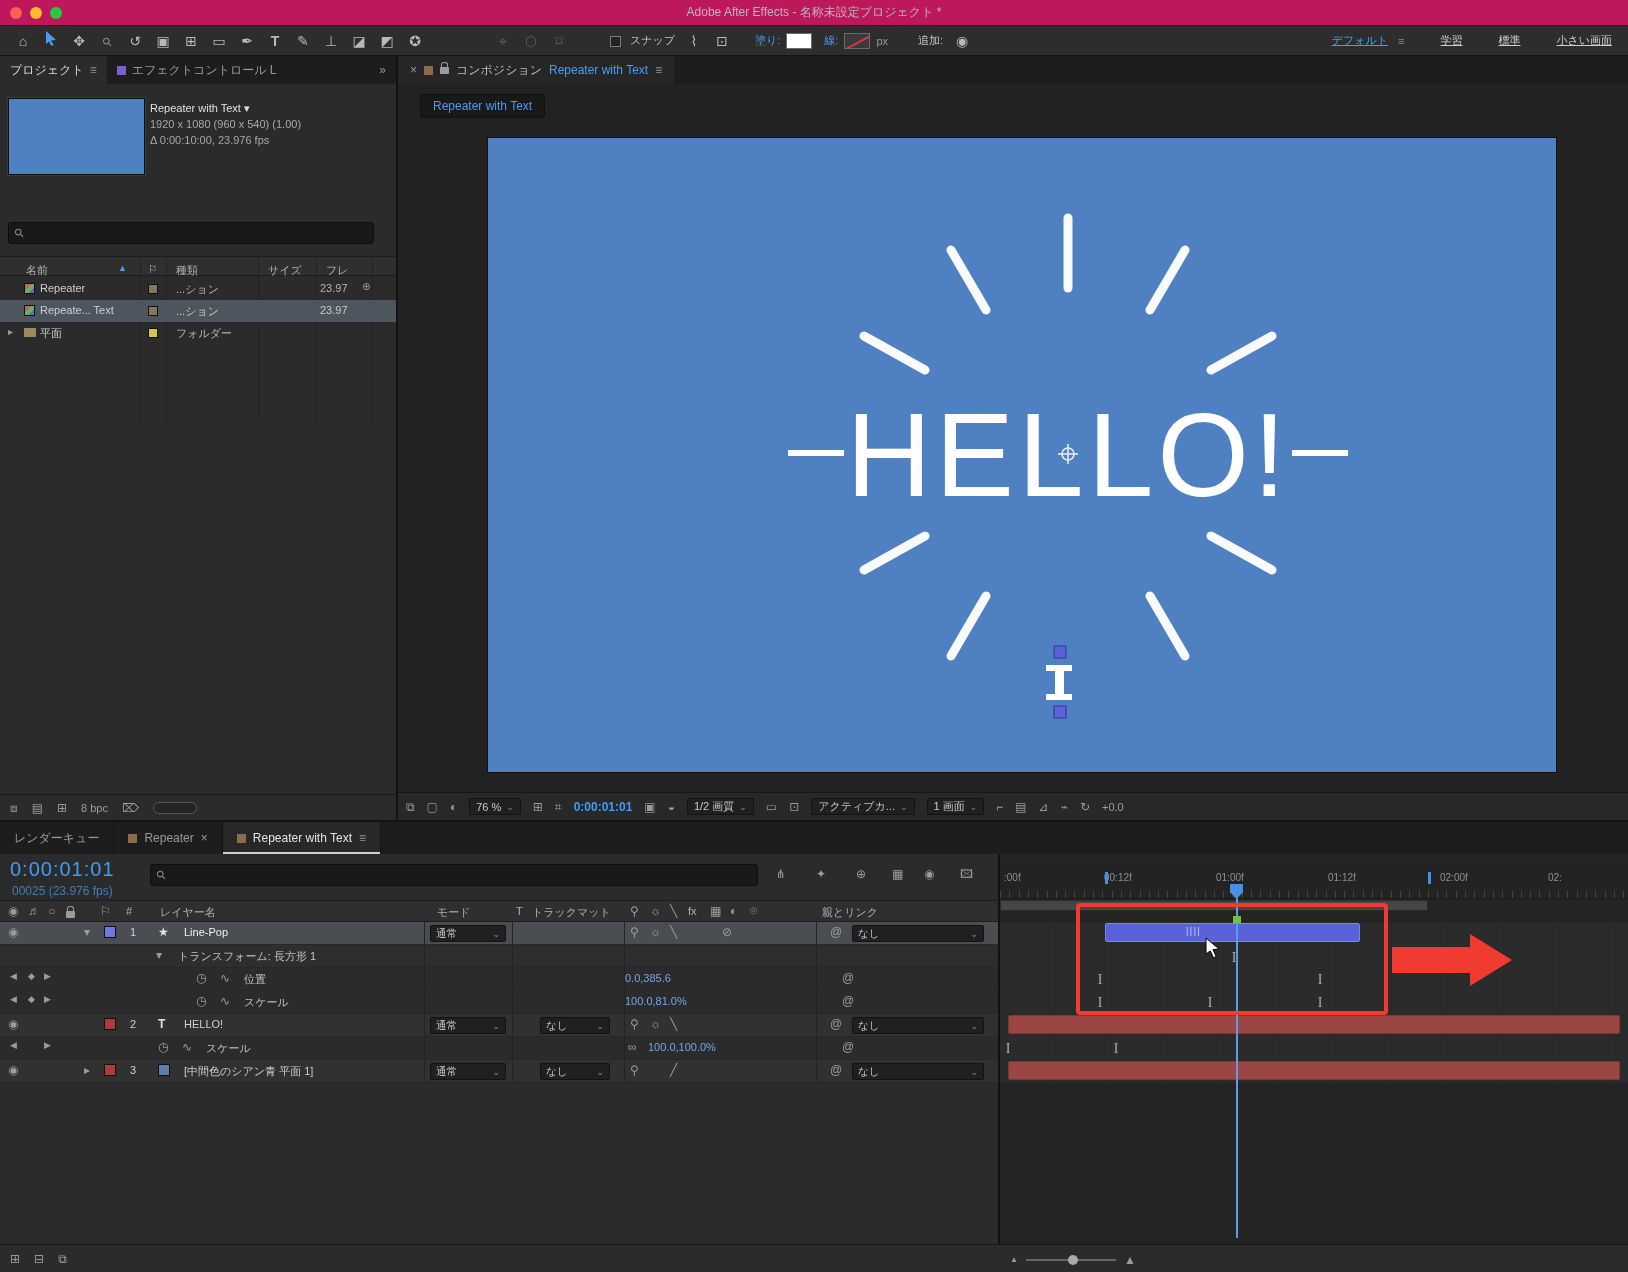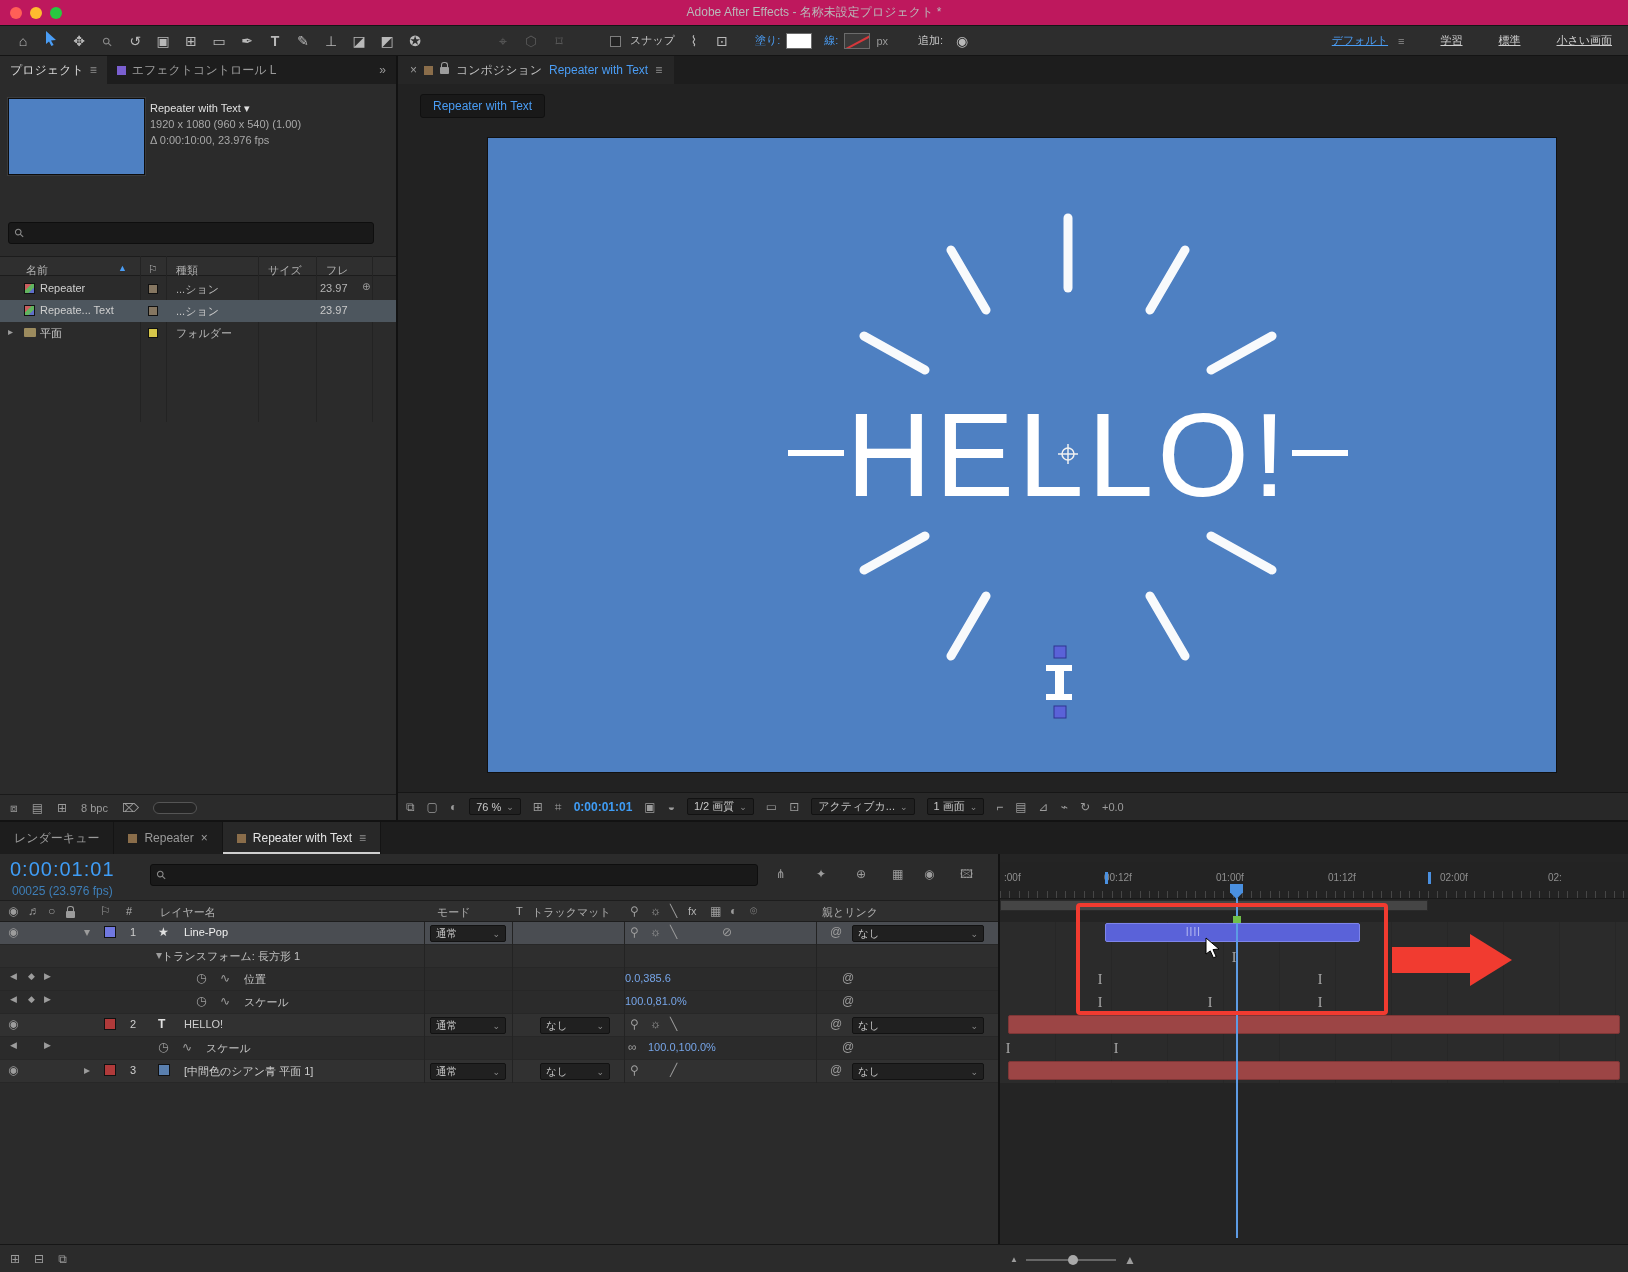--- a/index.html
+++ b/index.html
@@ -418,21 +418,21 @@
             <span class="abs icn" style="left:722px">⊘</span>
             <span class="abs icn" style="left:830px">@</span>
             <span class="dd" style="left:852px;width:132px">
                 <span>なし</span>
                 <span class="car">⌄</span>
               </span>
           </div>
 
           <div class="trow grp">
             <span class="abs icn" style="left:156px">▾</span>
-            <span class="abs" style="left:162px;color:#c3c3c3">トランスフォーム: 長方形 1</span>
+            <span class="abs" style="left:178px;color:#c3c3c3">トランスフォーム: 長方形 1</span>
           </div>
 
           <div class="trow prop">
             <span class="abs icn" style="left:10px;font-size:9px">◀</span>
             <span class="abs icn" style="left:28px;font-size:9px">◆</span>
             <span class="abs icn" style="left:44px;font-size:9px">▶</span>
             <span class="abs icn" style="left:196px">◷</span>
             <span class="abs icn" style="left:220px">∿</span>
             <span class="abs" style="left:244px;color:#c3c3c3">位置</span>
             <span class="abs val" style="left:625px">0.0,385.6</span>

